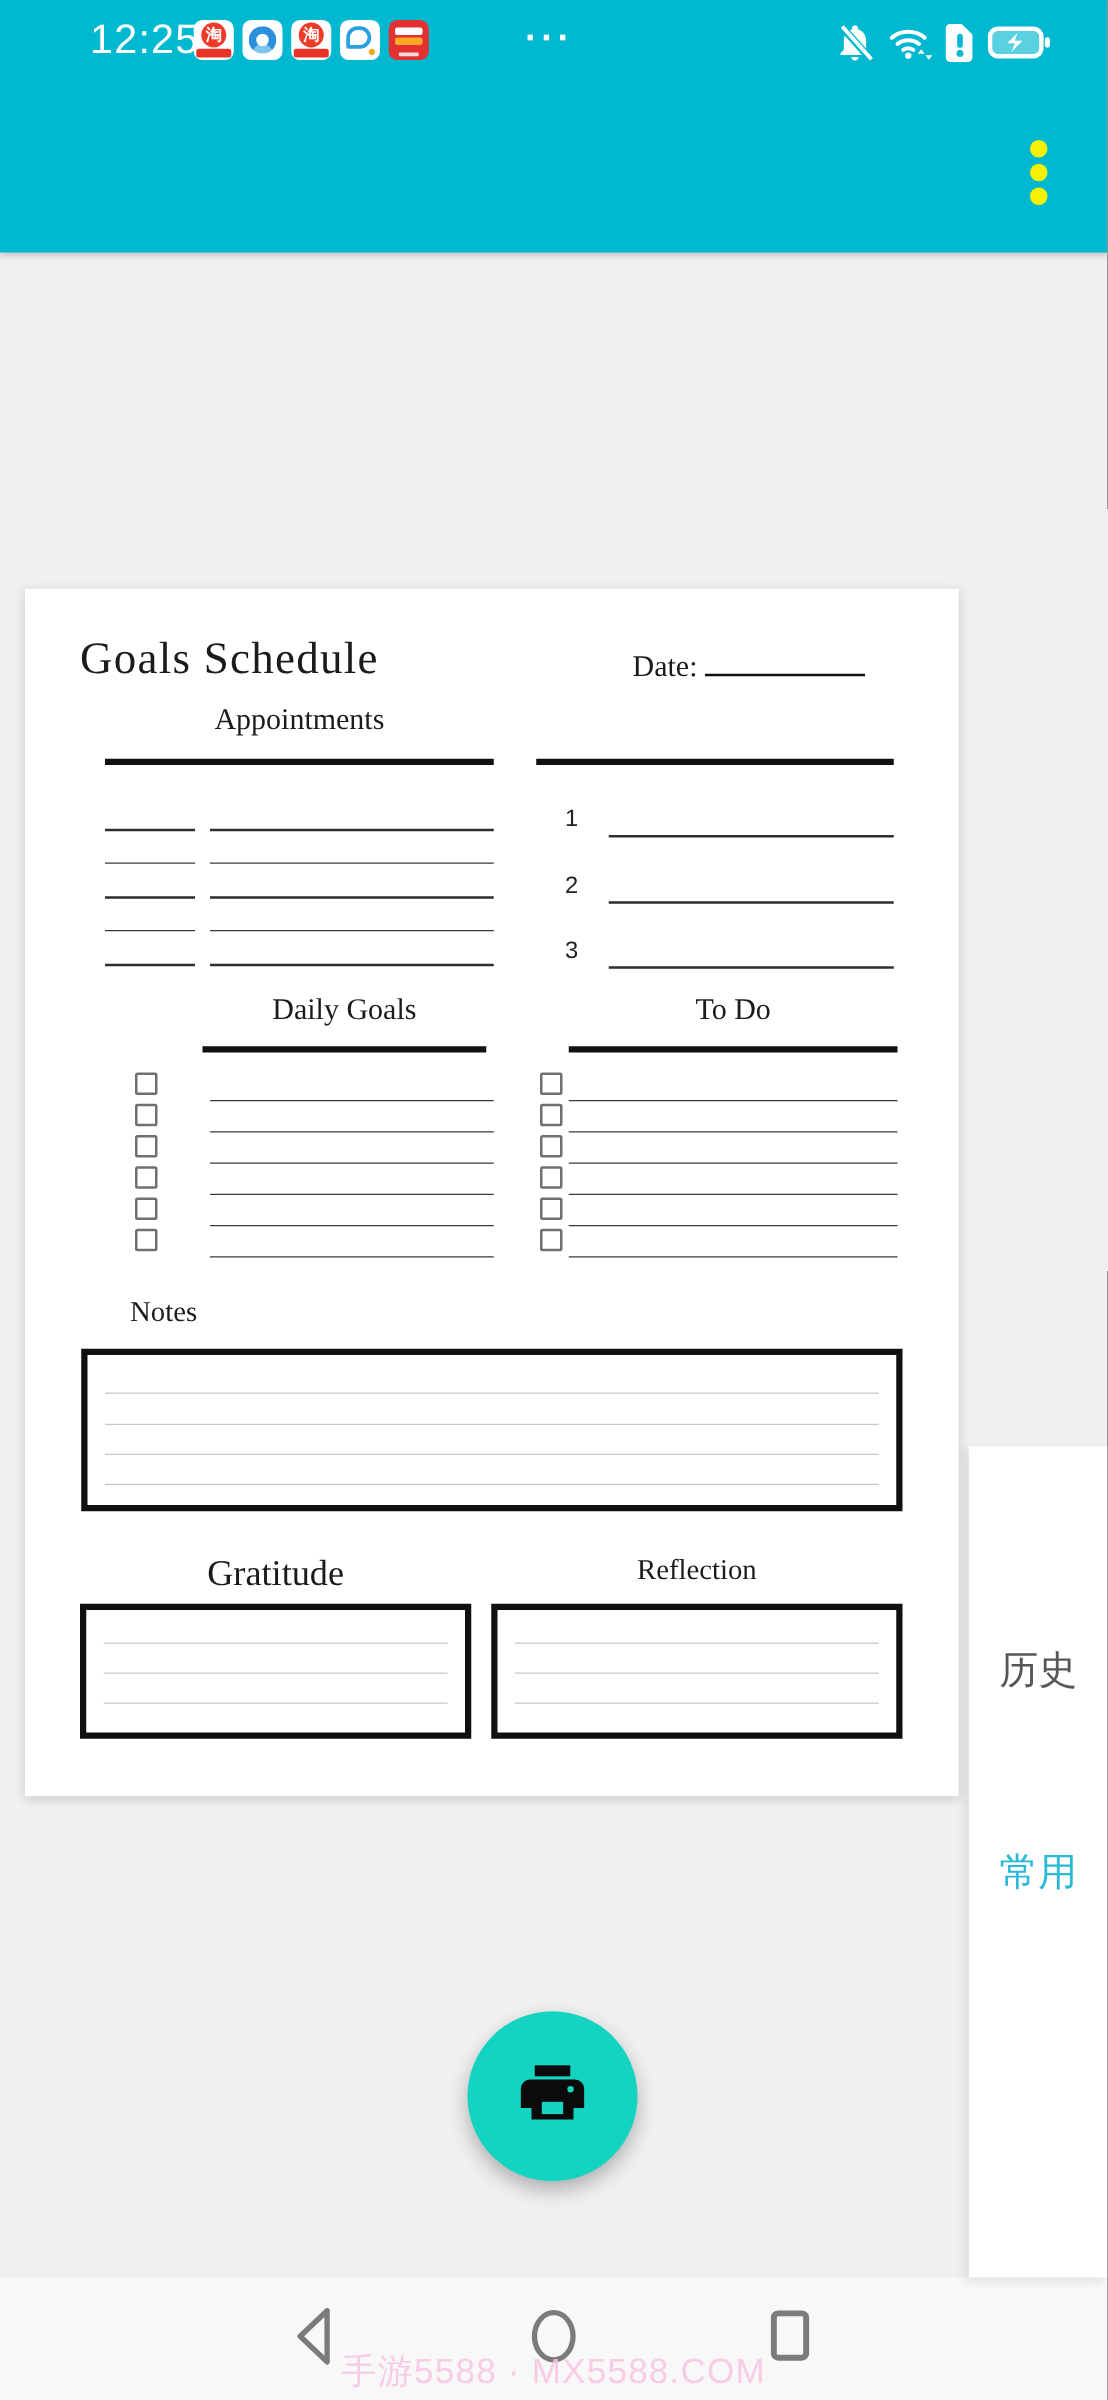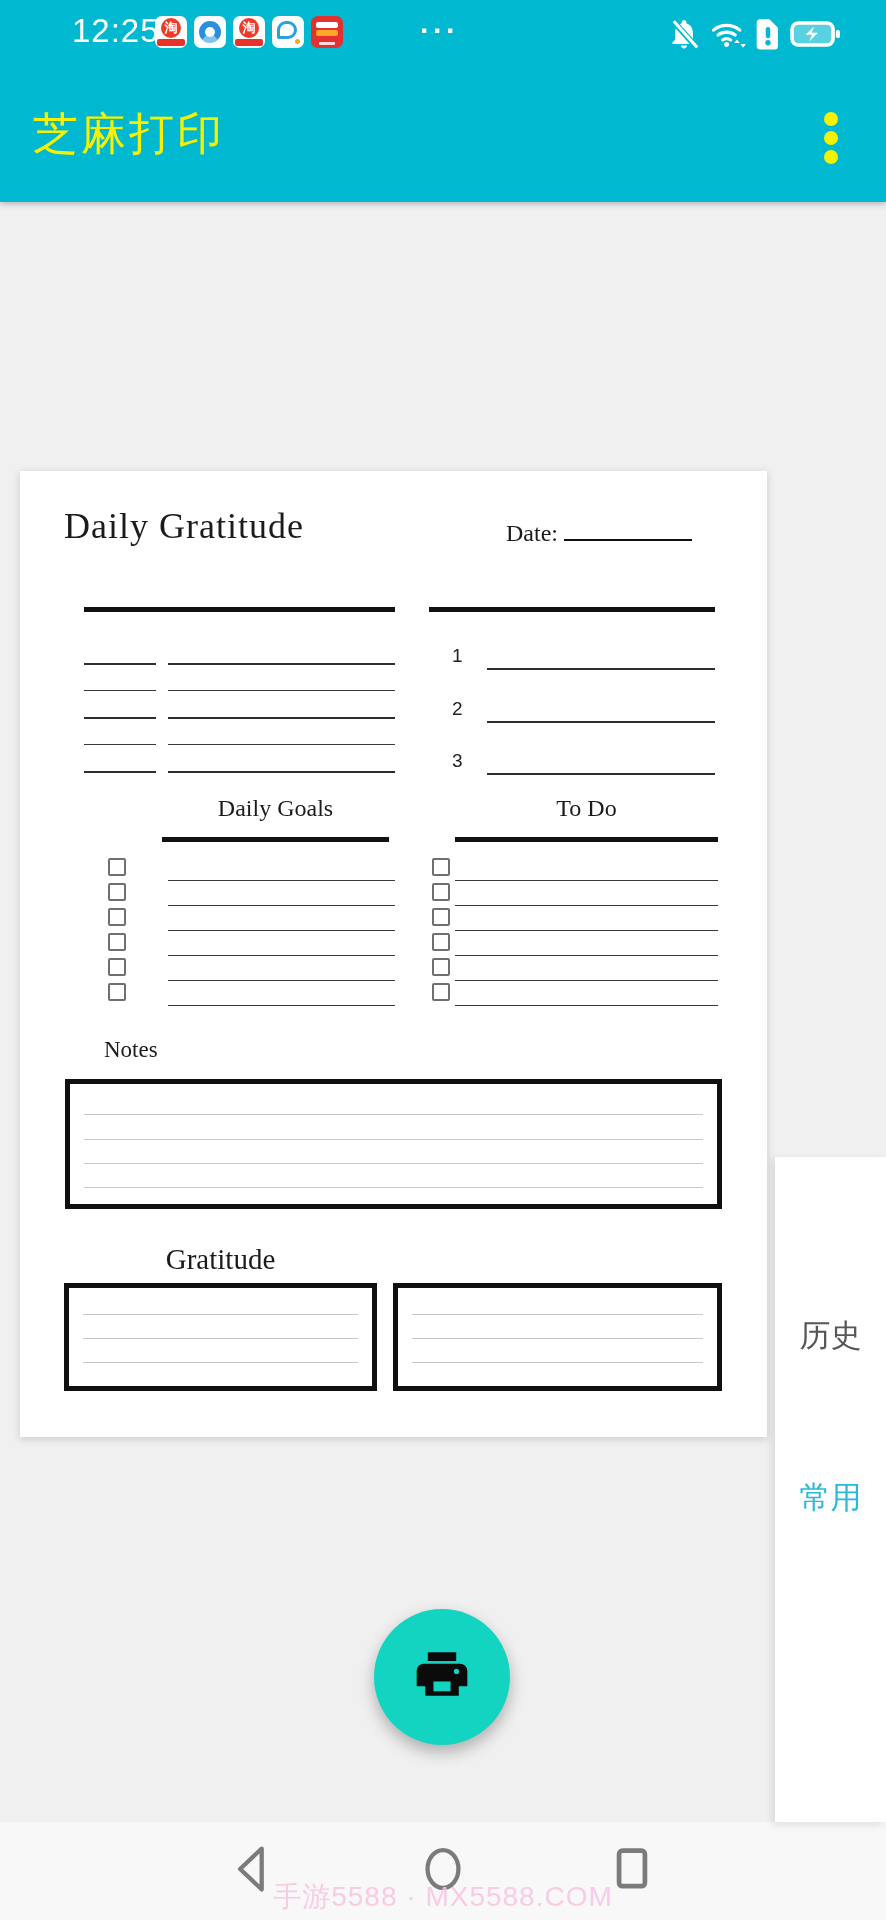--- a/index.html
+++ b/index.html
@@ -137,32 +137,32 @@
         <span>
           <svg width="52" height="34" viewBox="0 0 38 24">
             <rect x="1.5" y="4" width="30" height="16" rx="4.5" fill="rgba(255,255,255,0.35)" stroke="#fff" stroke-width="2.6"></rect>
             <path d="M17.5 6.5l-6 6h4.5l-2 5 6.5-6.5h-4.5z" fill="#fff"></path>
             <rect x="33.5" y="9" width="3" height="6" rx="1.4" fill="#fff"></rect>
           </svg>
         </span>
       </div>
     </div>
 
-    <div class="app-title">芝麻打印</div>
     <div class="menu-dots">
       <i></i>
         <i></i>
         <i></i>
     </div>
   </div>
 
   <div class="doc">
-    <div class="abs doc-title">Daily Gratitude</div>
+    <div class="abs doc-title">Goals Schedule</div>
     <div class="abs date-wrap"><span>Date:</span><span class="date-line"></span></div>
 
+    <div class="abs sec-title" style="left:64px;top:92px;width:311px;">Appointments</div>
     <div class="abs bar" style="left:64px;top:136px;width:311px;"></div>
     <div class="abs bar" style="left:409px;top:136px;width:286px;"></div>
 
     <div class="abs ln" style="left:64px;top:192px;width:72px;"></div>
     <div class="abs ln" style="left:148px;top:192px;width:227px;"></div>
     <div class="abs ln thin" style="left:64px;top:219px;width:72px;"></div>
     <div class="abs ln thin" style="left:148px;top:219px;width:227px;"></div>
     <div class="abs ln" style="left:64px;top:246px;width:72px;"></div>
     <div class="abs ln" style="left:148px;top:246px;width:227px;"></div>
     <div class="abs ln thin" style="left:64px;top:273px;width:72px;"></div>
@@ -210,20 +210,21 @@
 
     <div class="abs notes-label" style="left:44px;top:566px;">Notes</div>
     <div class="abs big-box" style="left:45px;top:608px;width:647px;height:120px;">
       <div class="soft-ln" style="top:30px;"></div>
       <div class="soft-ln" style="top:55px;"></div>
       <div class="soft-ln" style="top:79px;"></div>
       <div class="soft-ln" style="top:103px;"></div>
     </div>
 
     <div class="abs sec-title" style="left:44px;top:772px;width:313px;font-size:29px;">Gratitude</div>
+    <div class="abs sec-title" style="left:373px;top:772px;width:329px;font-size:23px;">Reflection</div>
     <div class="abs big-box" style="left:44px;top:812px;width:303px;height:98px;">
       <div class="soft-ln" style="top:26px;"></div>
       <div class="soft-ln" style="top:50px;"></div>
       <div class="soft-ln" style="top:74px;"></div>
     </div>
     <div class="abs big-box" style="left:373px;top:812px;width:319px;height:98px;">
       <div class="soft-ln" style="top:26px;"></div>
       <div class="soft-ln" style="top:50px;"></div>
       <div class="soft-ln" style="top:74px;"></div>
     </div>

